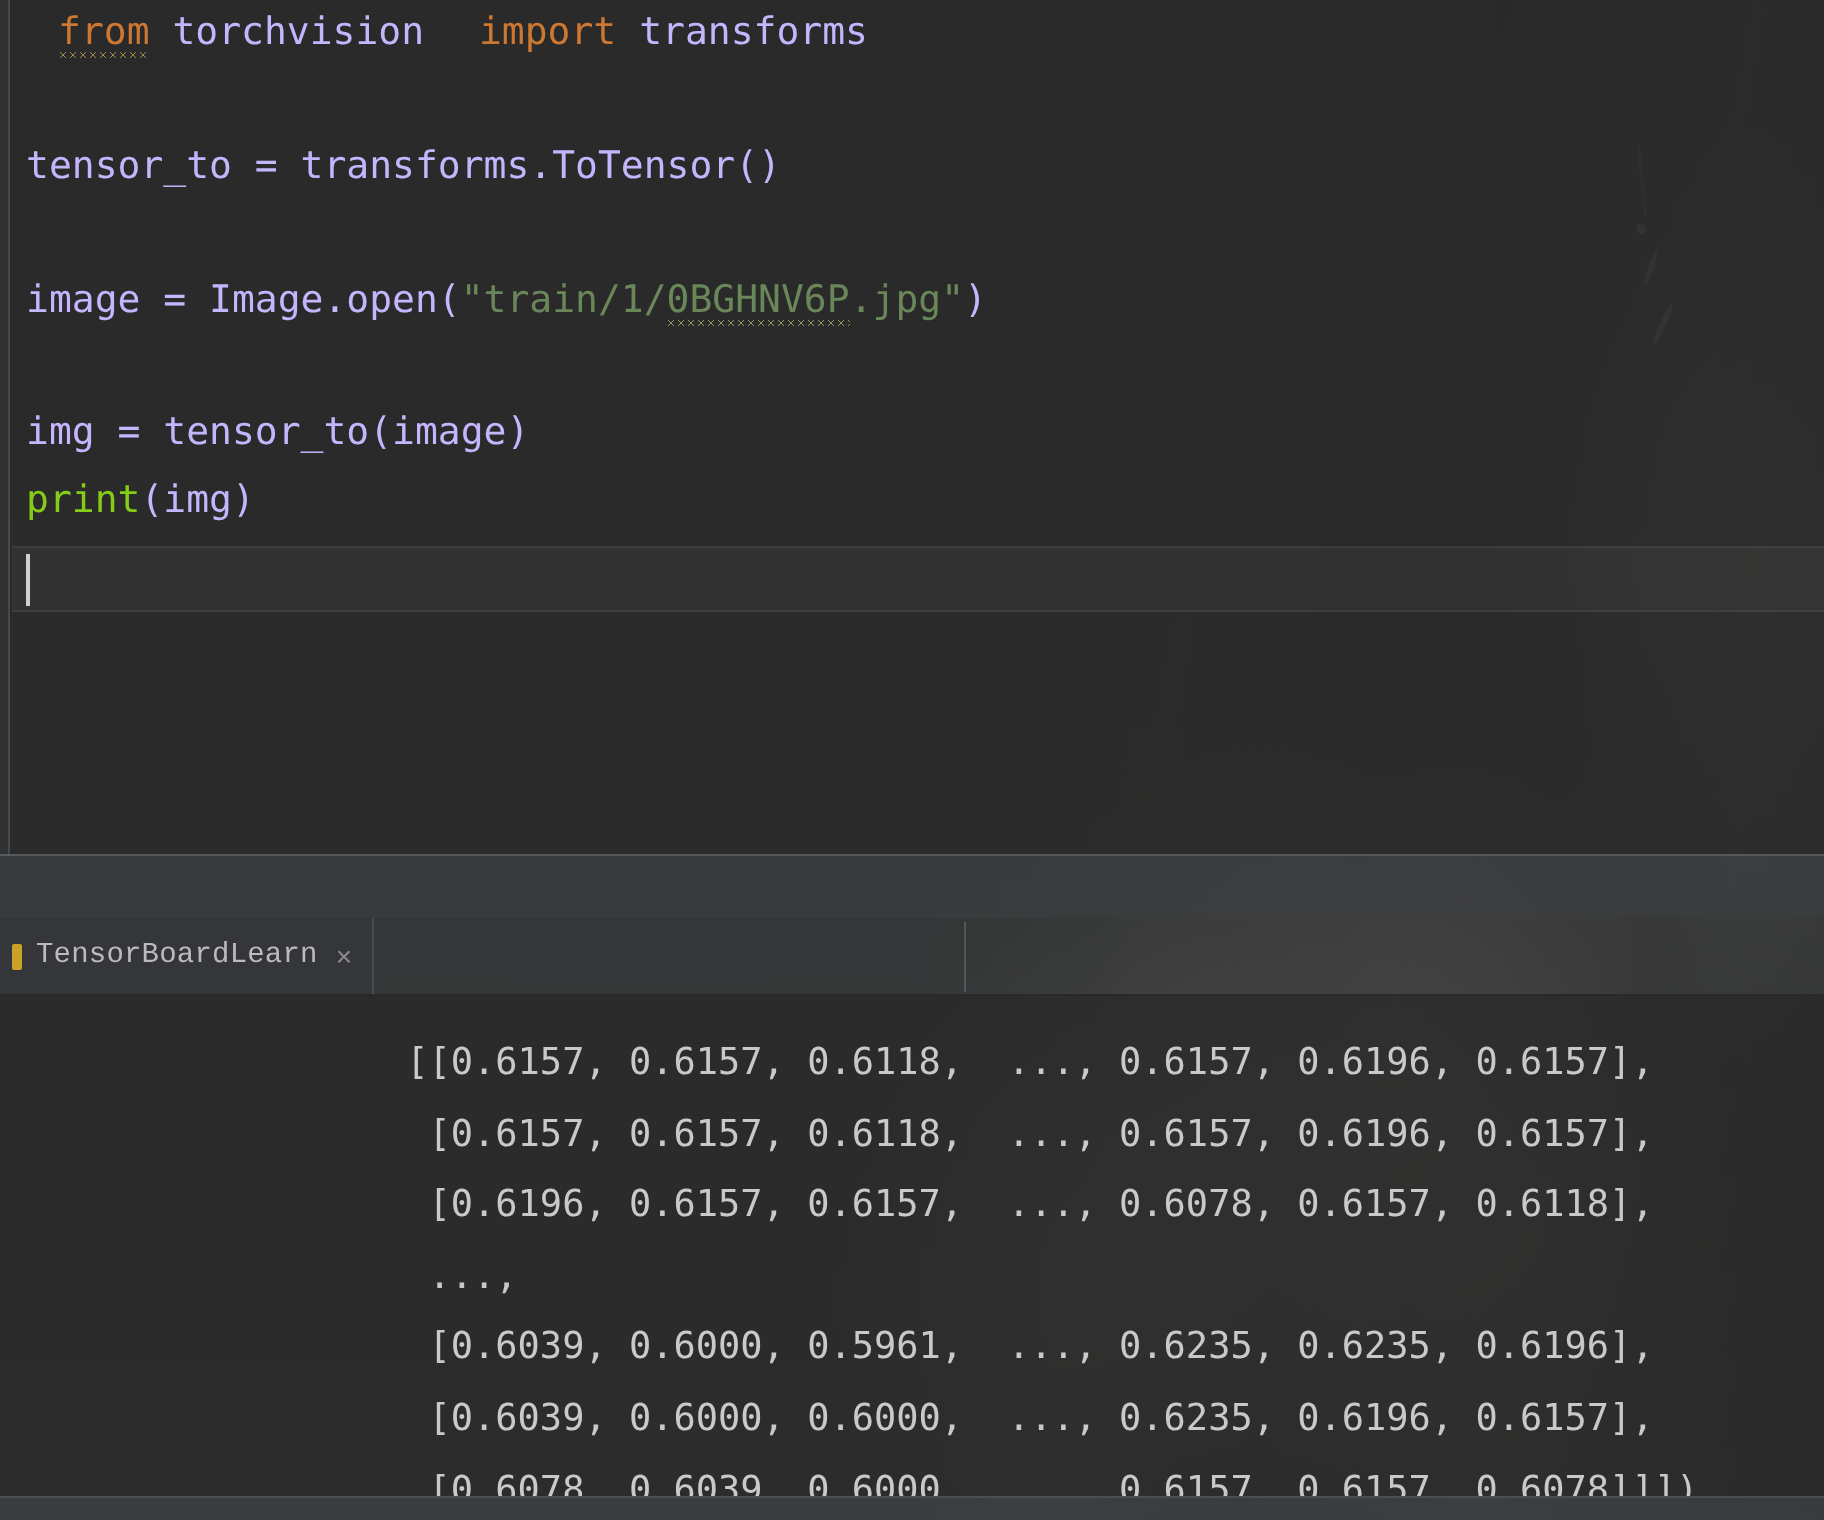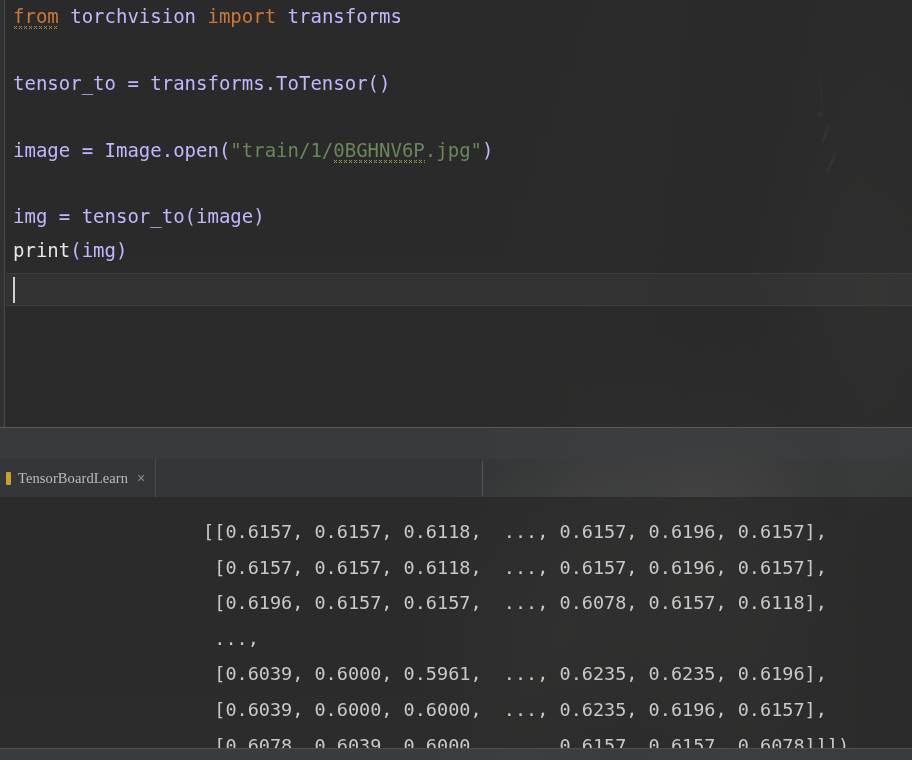--- a/index.html
+++ b/index.html
@@ -73,24 +73,24 @@
   }
   #code {
     position: absolute; left: 13px; top: 0; right: 0;
     font-family: "DejaVu Sans Mono", monospace;
     font-size: 19px;
     line-height: 33.4px;
     white-space: pre;
     color: #a9b7c6;
   }
   .ln { height: 33.4px; }
-  .kw   { color: #cc7832; }
+  .kw   { color: #cc7832; margin-left: 16px; }
   .ident{ color: #c4b5fd; }
   .str  { color: #6a8759; }
-  .fn   { color: #e5e5e5; }
+  .fn   { color: #84cc16; }
   .squiggle {
     position: relative;
     background-repeat: repeat-x;
     background-position: 0 100%;
     background-size: 5px 3px;
     background-image:
       linear-gradient(45deg, transparent 45%, #8a9a5b 45%, #8a9a5b 55%, transparent 55%),
       linear-gradient(-45deg, transparent 45%, #8a9a5b 45%, #8a9a5b 55%, transparent 55%);
     padding-bottom: 2px;
   }
@@ -130,21 +130,21 @@
     border-right: 1px solid rgba(90,93,96,0.55);
   }
   #tab-marker {
     width: 5px; height: 13px;
     background: #c9a227;
     border-radius: 1px;
     margin-right: 7px;
     flex: 0 0 auto;
   }
   #tab-label {
-    font-family: Liberation Serif, serif;
+    font-family: Liberation Mono, monospace;
     font-size: 14.5px;
     color: #bbbbbb;
     letter-spacing: 0.1px;
     white-space: nowrap;
   }
   #tab-close {
     margin-left: 9px;
     font-family: "Liberation Sans", sans-serif;
     font-size: 14px;
     color: #8c8c8c;

